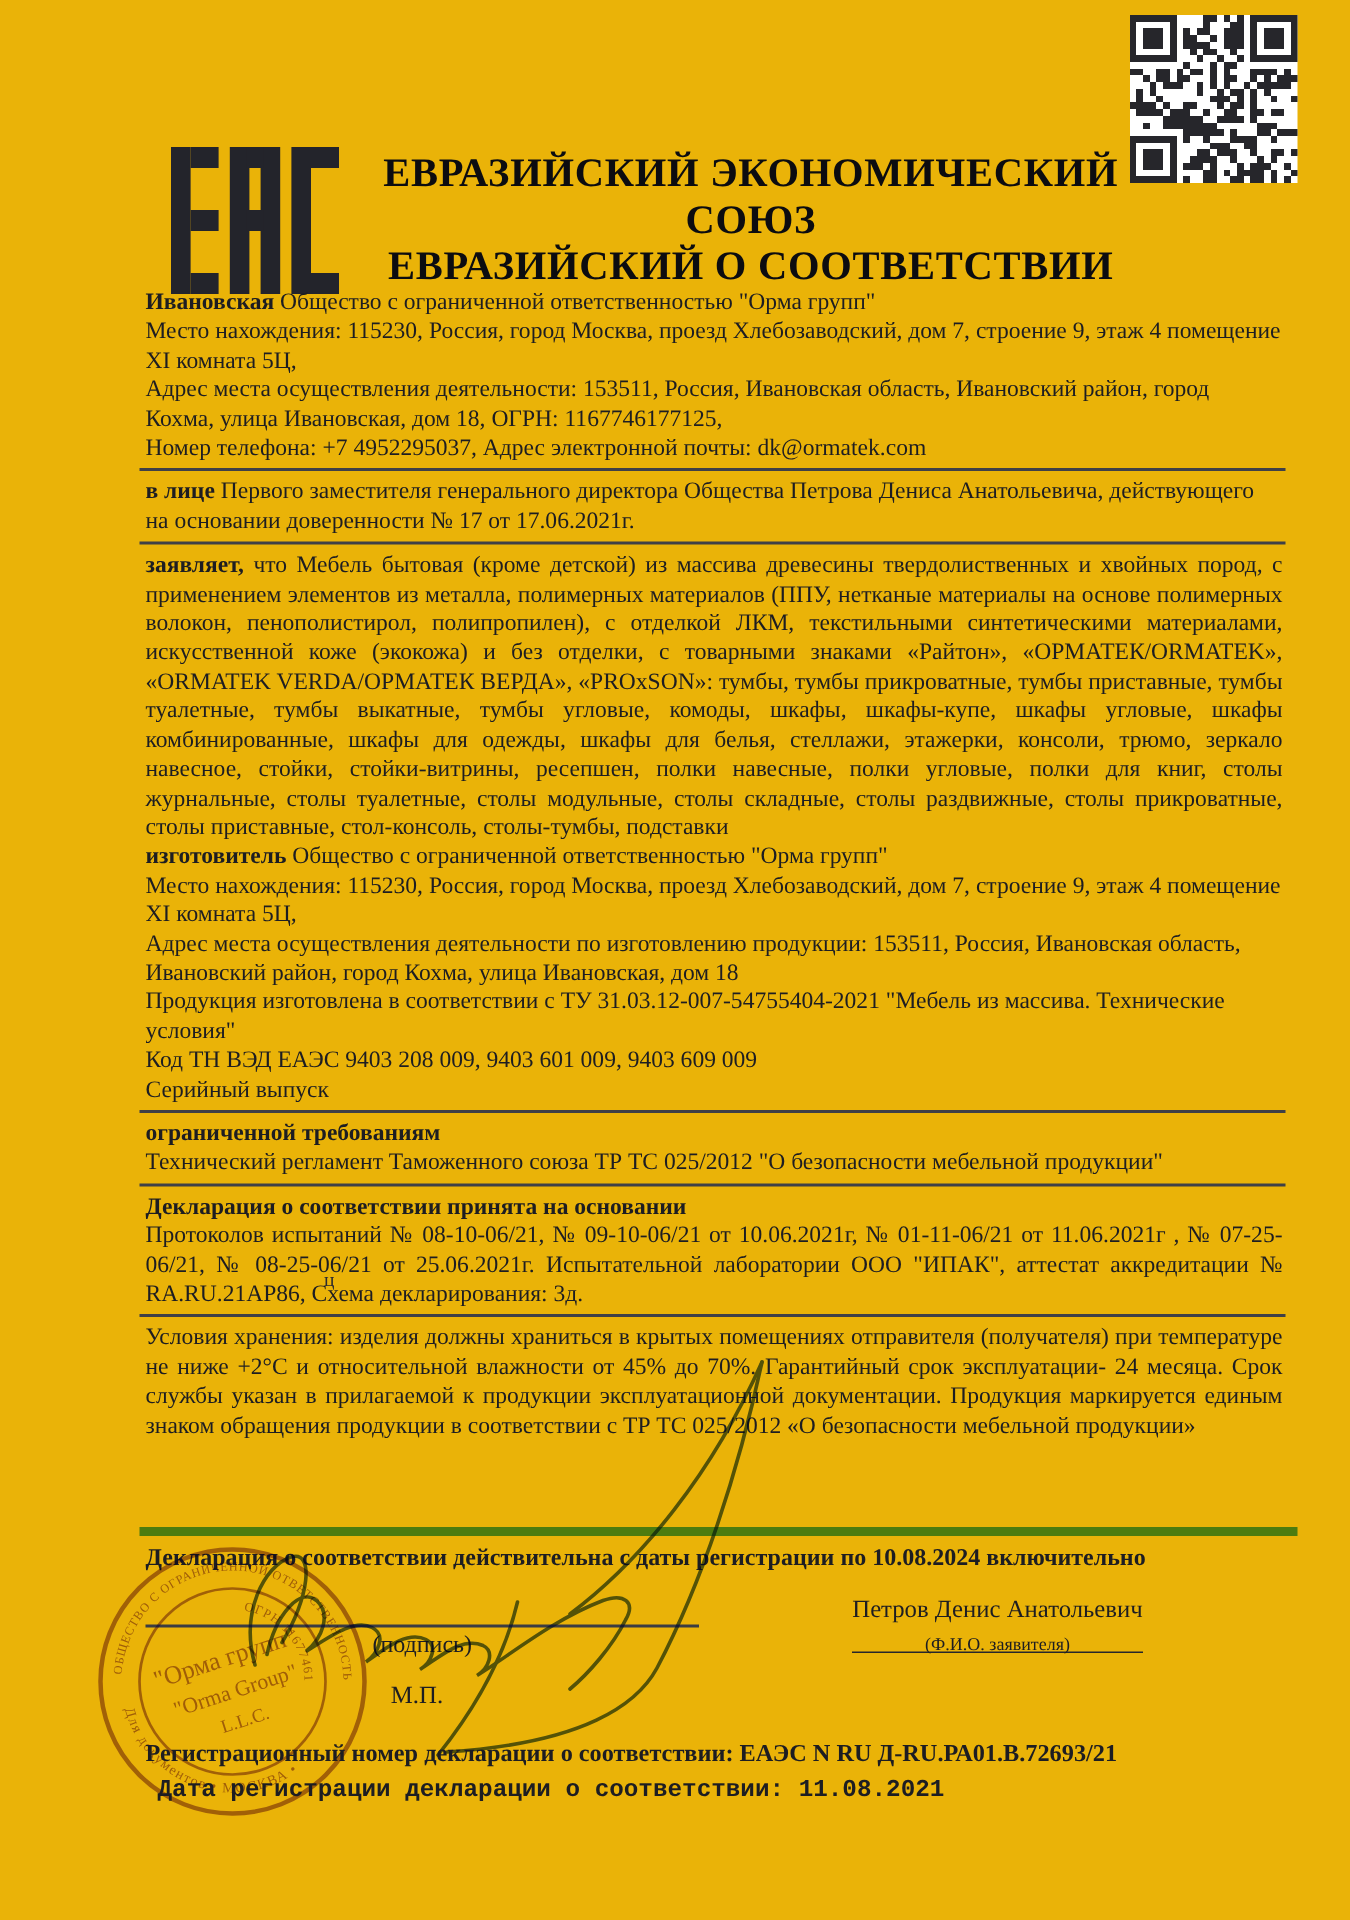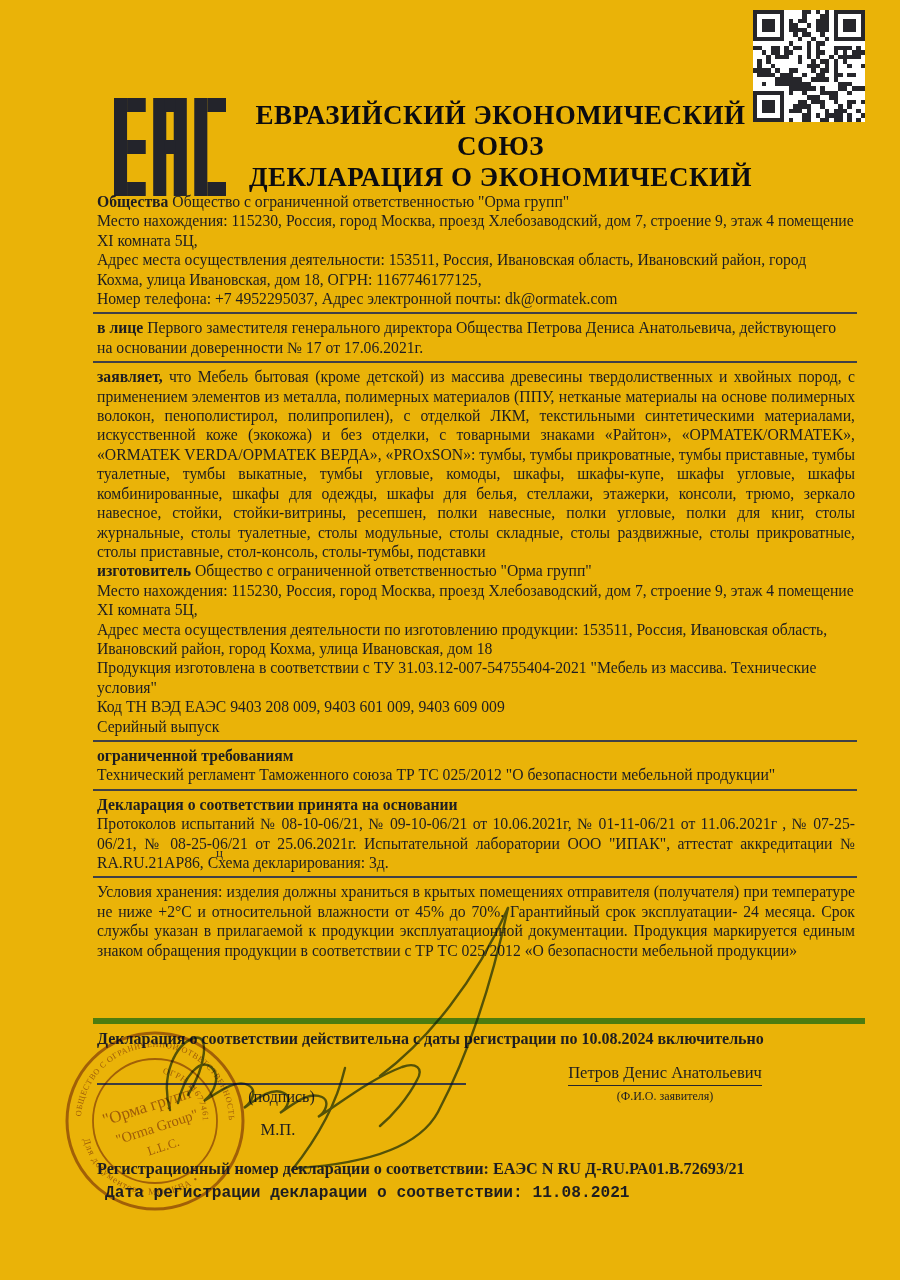--- a/index.html
+++ b/index.html
@@ -16,21 +16,21 @@
   .content p{margin:0;}
   .just{text-align:justify;}
   .sep{border-top:2px solid #3f4047;width:764px;margin:4px 0 4px -4px;height:0;}
   .hd{font-weight:bold;}
   
   .validity{position:absolute;left:93px;top:1018px;width:768px;border-top:6px solid #4d7c0f;
             padding:6px 0 0 4px;font-weight:bold;font-size:16px;}
   .sign-line{position:absolute;left:97px;top:1083px;width:369px;border-top:2px solid #3b3c42;}
   .sign-caption{position:absolute;left:97px;top:1088px;width:369px;text-align:center;font-size:16px;}
   .fio-name{position:absolute;left:500px;top:1063px;width:330px;text-align:center;font-size:16.5px;}
-  .fio-name span{border-bottom:1.6px solid #26262c;padding-bottom:3px;}
+  .fio-name span{border-bottom:1.6px solid #26262c;padding-bottom:19px;}
   .fio-caption{position:absolute;left:500px;top:1089px;width:330px;text-align:center;font-size:12px;}
   .mp{position:absolute;left:238px;top:1120px;width:80px;text-align:center;font-size:16.5px;}
   .artifact{position:absolute;left:216px;top:845px;font-size:13px;color:#2a2a30;}
   
   .reg1{position:absolute;left:97px;top:1160px;font-weight:bold;font-size:16.2px;}
   .reg2{position:absolute;left:105px;top:1184px;font-weight:bold;font-size:16.2px;font-family:Liberation Mono, monospace;}
   
   .stamp{position:absolute;left:52px;top:1018px;width:206px;height:206px;mix-blend-mode:multiply;}
   .autograph{position:absolute;left:140px;top:870px;width:420px;height:330px;mix-blend-mode:multiply;}
 </style>
@@ -50,21 +50,21 @@
       <rect x="54" y="0" width="12" height="15"></rect>
       <rect x="54" y="45" width="12" height="15"></rect>
       <rect x="86" y="0" width="14" height="105"></rect>
       <rect x="100" y="0" width="20" height="15"></rect>
       <rect x="100" y="90" width="20" height="15"></rect>
     </g>
   </svg>
 
   <div class="titles">
     <div>ЕВРАЗИЙСКИЙ ЭКОНОМИЧЕСКИЙ СОЮЗ</div>
-    <div>ДЕКЛАРАЦИЯ О ЭКОНОМИЧЕСКИЙ</div>
+    <div>ЕВРАЗИЙСКИЙ О СООТВЕТСТВИИ</div>
   </div>
 
   <svg class="qr" id="qr" viewBox="0 0 25 25" shape-rendering="crispEdges">
       <rect x="0" y="0" width="25" height="25" fill="#ffffff"></rect>
       <rect x="11" y="0" width="1" height="1" fill="#26262b"></rect>
       <rect x="12" y="0" width="1" height="1" fill="#26262b"></rect>
       <rect x="14" y="0" width="1" height="1" fill="#26262b"></rect>
       <rect x="16" y="0" width="1" height="1" fill="#26262b"></rect>
       <rect x="11" y="1" width="1" height="1" fill="#26262b"></rect>
       <rect x="15" y="1" width="1" height="1" fill="#26262b"></rect>
@@ -277,21 +277,21 @@
       <rect x="18" y="0" width="7" height="7" fill="#26262b"></rect>
       <rect x="19" y="1" width="5" height="5" fill="#ffffff"></rect>
       <rect x="20" y="2" width="3" height="3" fill="#26262b"></rect>
       <rect x="0" y="18" width="7" height="7" fill="#26262b"></rect>
       <rect x="1" y="19" width="5" height="5" fill="#ffffff"></rect>
       <rect x="2" y="20" width="3" height="3" fill="#26262b"></rect>
     </svg>
 
   <div class="content">
 
-    <p><b>Общества</b><span> Общество с ограниченной ответственностью "Орма групп"</span></p>
+    <p><b>Ивановская</b><span> Общество с ограниченной ответственностью "Орма групп"</span></p>
     <p>Место нахождения: 115230, Россия, город Москва, проезд Хлебозаводский, дом 7, строение 9, этаж 4 помещение XI комната 5Ц,</p>
     <p>Адрес места осуществления деятельности: 153511, Россия, Ивановская область, Ивановский район, город Кохма, улица Ивановская, дом 18, ОГРН: 1167746177125,</p>
     <p>Номер телефона: +7 4952295037, Адрес электронной почты: dk@ormatek.com</p>
 
     <div class="sep"></div>
 
     <p><b>в лице</b><span>  Первого заместителя генерального директора Общества Петрова Дениса Анатольевича, действующего на основании доверенности № 17 от 17.06.2021г.</span></p>
 
     <div class="sep"></div>
 

